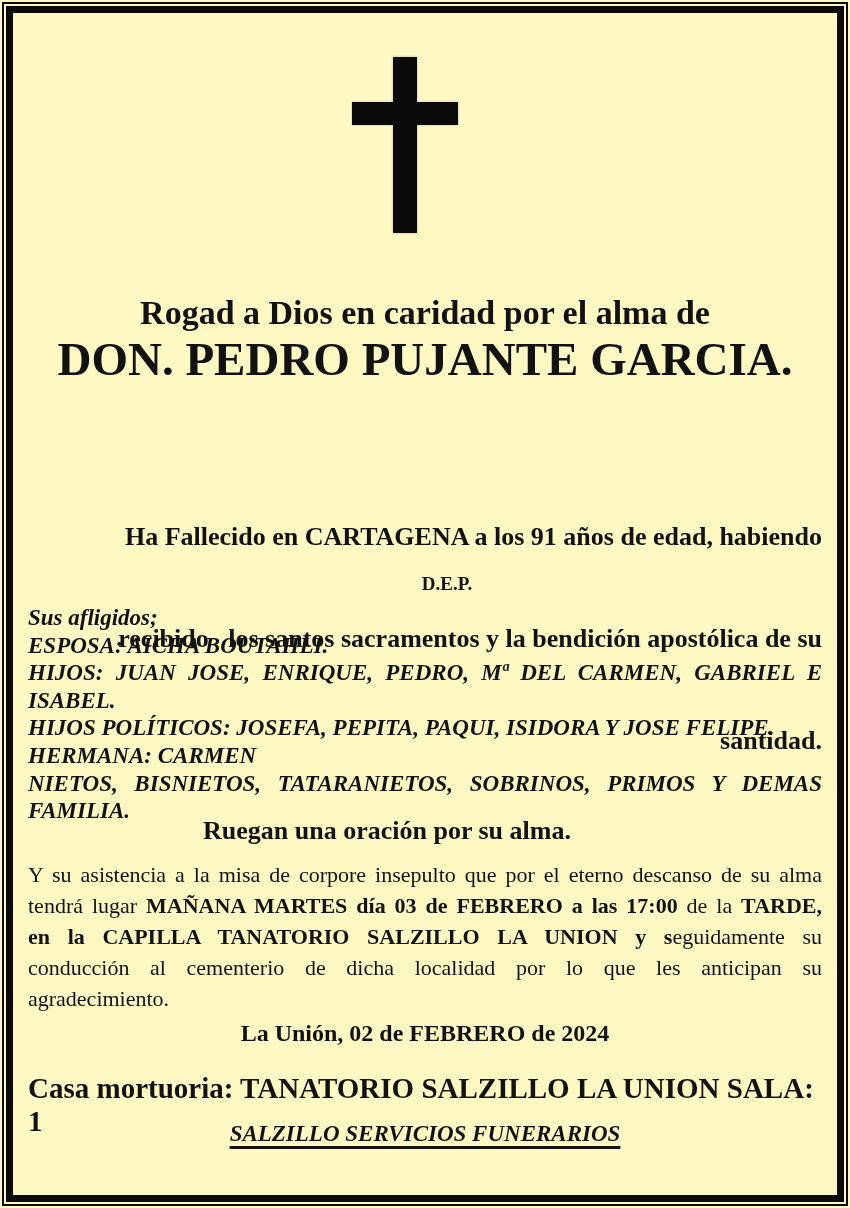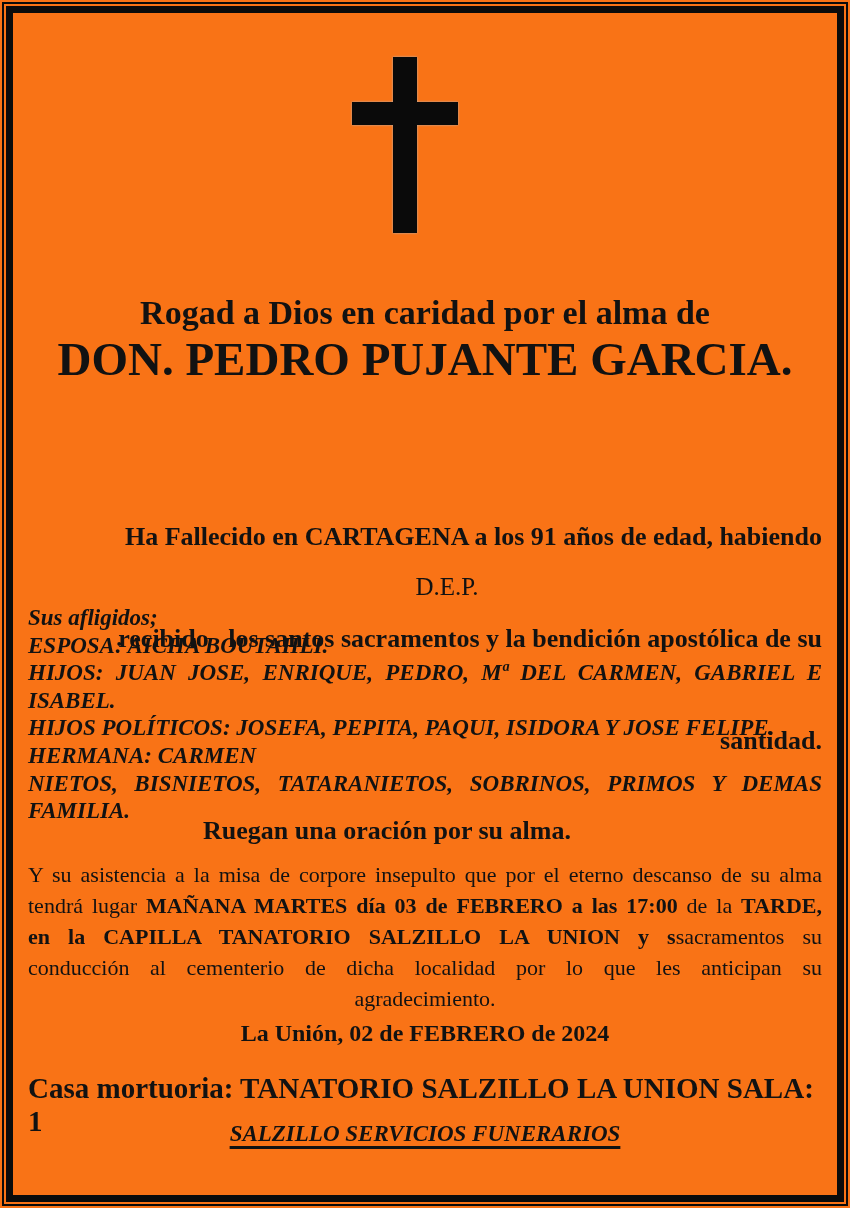--- a/index.html
+++ b/index.html
@@ -1,18 +1,18 @@
 <!DOCTYPE html>
 <html lang="es"><head>
 <meta charset="utf-8">
 <style>
   html, body { margin:0; padding:0; background:#ffffff; }
   .sheet {
     position:relative; width:850px; height:1208px;
-    background:#f97316; overflow:hidden;
+    background:#fef9c3; overflow:hidden;
     font-family:"Liberation Serif","DejaVu Serif",serif;
     color:#121212;
   }
   
   .frame-outer { position:absolute; inset:2px; border:2.5px solid #0b0b0b; pointer-events:none; }
   .frame-inner { position:absolute; inset:6px; border:7px solid #0b0b0b; pointer-events:none; }
 
   
   .cross { position:absolute; left:352px; top:57px; width:106px; height:176px;
            filter:drop-shadow(0 0 1px #b5b5b5); }
@@ -21,33 +21,33 @@
 
   .title-block { position:absolute; left:0; right:0; top:291px; text-align:center; }
   .invocation { font-size:34px; font-weight:700; line-height:44px; }
   .deceased   { font-size:47px; font-weight:700; line-height:48px; }
 
   .announcement { position:absolute; left:28px; right:28px; top:452px;
                   text-align:right; font-weight:700; font-size:26px; line-height:34px;
                   white-space:pre; }
 
   .dep { position:absolute; left:0; right:0; top:573px; text-align:center;
-         font-weight:400; font-size:25px;padding-left:44px; }
+         font-weight:700; font-size:19px;padding-left:44px; }
 
   .family { position:absolute; left:28px; right:28px; top:604px;
             font-weight:700; font-size:23px; line-height:27.6px;font-style:italic; }
   .fam { text-align:left; }
   .fam.stretch { text-align:justify; text-align-last:justify; }
 
   .prayer { position:absolute; left:0; right:0; top:816px; text-align:center;
             font-weight:700; font-size:26px; transform:translateX(-38px); }
 
   .funeral { position:absolute; left:28px; right:28px; top:859px;
              font-size:22px; line-height:31px; }
-  .fl { text-align:center; }
+  .fl { text-align:left; }
   .fl.stretch { text-align:justify; text-align-last:justify; }
   .b { font-weight:700; }
 
   .dateline { position:absolute; left:0; right:0; top:1020px; text-align:center;
               font-weight:700; font-size:24px; }
   .mortuary { position:absolute; left:28px; right:28px; top:1072px;
               font-weight:700; font-size:29px; }
   .footer { position:absolute; left:0; right:0; top:1121px; text-align:center;
             font-weight:700; font-style:italic; font-size:23px;
             text-decoration:underline; text-decoration-thickness:3px;
@@ -87,21 +87,21 @@
     <div class="fam">HERMANA: CARMEN</div>
     <div class="fam stretch">NIETOS, BISNIETOS, TATARANIETOS, SOBRINOS, PRIMOS Y DEMAS</div>
     <div class="fam">FAMILIA.</div>
   </div>
 
   <div class="prayer">Ruegan una oración por su alma.</div>
 
   <div class="funeral">
     <div class="fl stretch"><span>Y su asistencia a la misa de corpore insepulto que por el eterno descanso de su alma</span></div>
     <div class="fl stretch"><span>tendrá lugar </span><span class="b">MAÑANA MARTES día 03 de FEBRERO a las 17:00</span><span> de la </span><span class="b">TARDE,</span></div>
-    <div class="fl stretch"><span class="b">en la CAPILLA TANATORIO SALZILLO LA UNION y s</span><span>sacramentos su</span></div>
+    <div class="fl stretch"><span class="b">en la CAPILLA TANATORIO SALZILLO LA UNION y s</span><span>eguidamente su</span></div>
     <div class="fl stretch"><span>conducción al cementerio de dicha localidad por lo que les anticipan su</span></div>
     <div class="fl"><span>agradecimiento.</span></div>
   </div>
 
   <div class="dateline">La Unión, 02 de FEBRERO de 2024</div>
 
   <div class="mortuary">Casa mortuoria: TANATORIO SALZILLO LA UNION SALA: 1</div>
 
   <div class="footer">SALZILLO SERVICIOS FUNERARIOS</div>
 </div>

